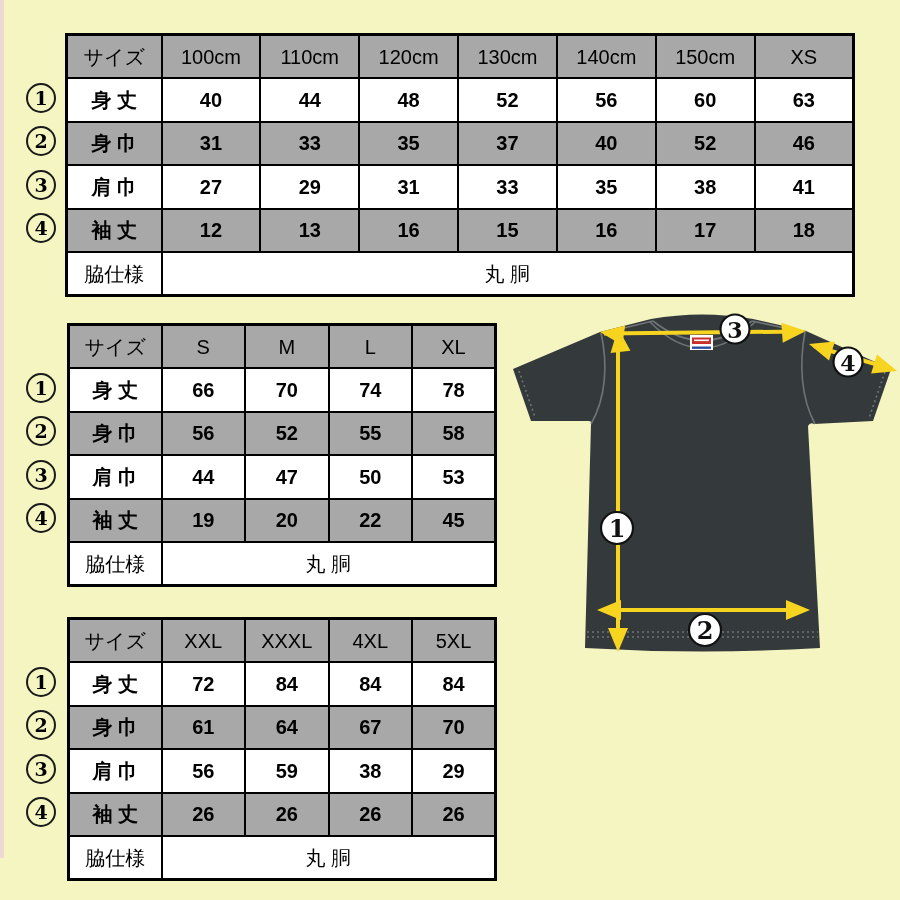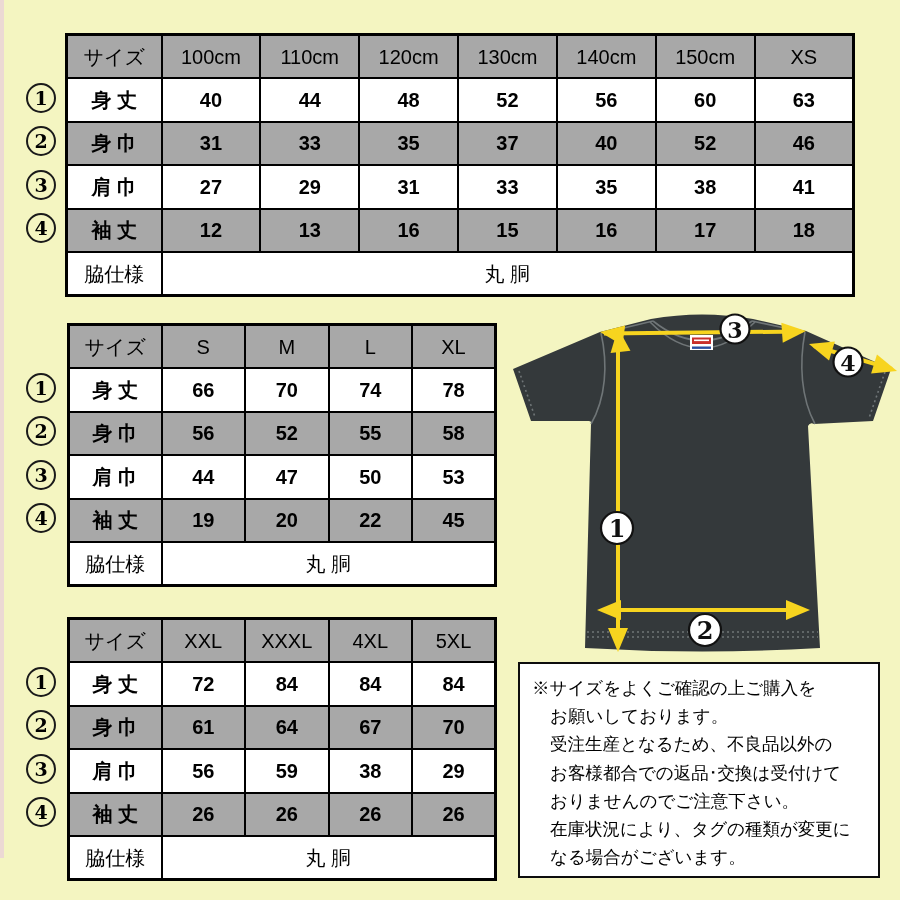--- a/index.html
+++ b/index.html
@@ -286,22 +286,13 @@
       <text x="235" y="39.5" font-size="22">3</text>
       <circle cx="348" cy="64" r="14.5" fill="#ffffff" stroke="#111" stroke-width="2.2"></circle>
       <text x="348" y="72.5" font-size="22">4</text>
       <circle cx="117" cy="230" r="16" fill="#ffffff" stroke="#111" stroke-width="2.2"></circle>
       <text x="117" y="239">1</text>
       <circle cx="205" cy="332" r="16" fill="#ffffff" stroke="#111" stroke-width="2.2"></circle>
       <text x="205" y="341">2</text>
     </g>
   </svg>
 
-  <div class="notice">
-    <div class="line">※サイズをよくご確認の上ご購入を</div>
-    <div class="line ind">お願いしております。</div>
-    <div class="line ind">受注生産となるため、不良品以外の</div>
-    <div class="line ind">お客様都合での返品･交換は受付けて</div>
-    <div class="line ind">おりませんのでご注意下さい。</div>
-    <div class="line ind">在庫状況により、タグの種類が変更に</div>
-    <div class="line ind">なる場合がございます。</div>
-  </div>
 </div>
 
 </body></html>

